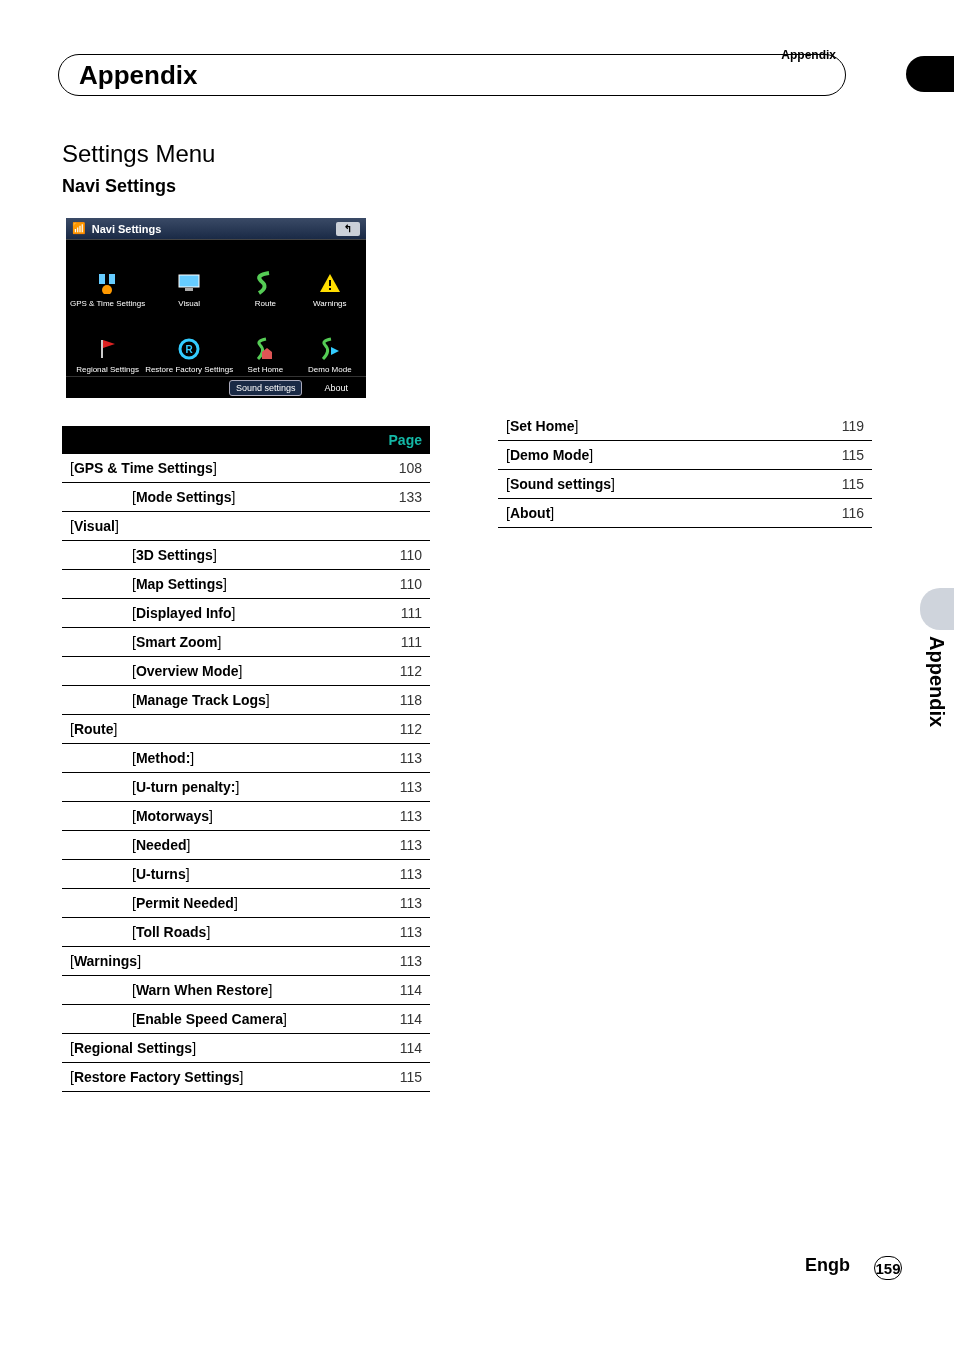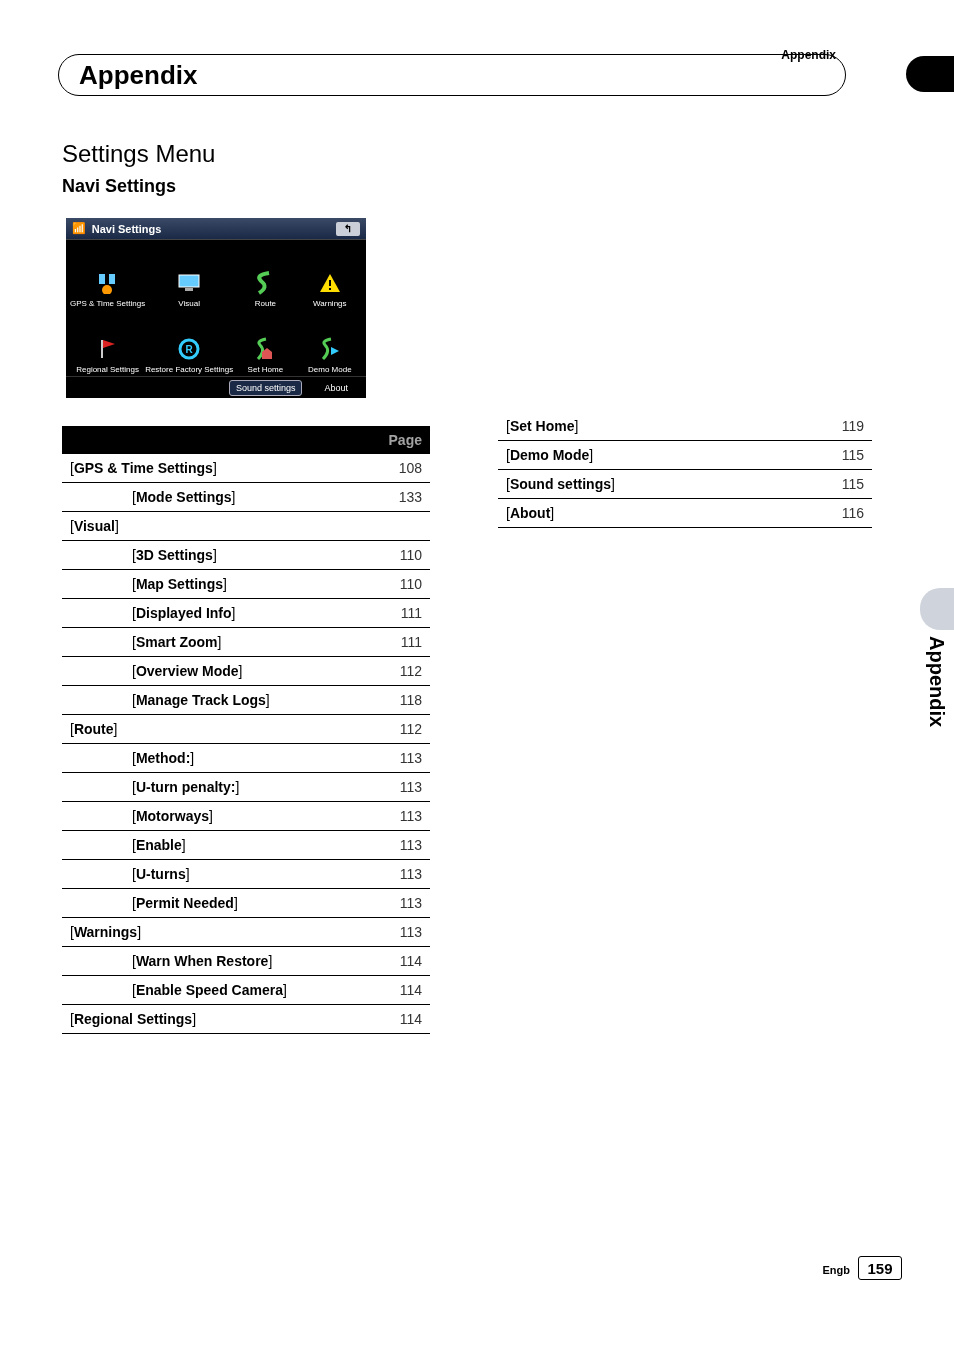--- a/index.html
+++ b/index.html
@@ -122,21 +122,21 @@
   }
   .col-right {
     position: absolute;
     left: 478px;
     top: 412px;
     width: 374px;
     margin-left: 20px;
   }
   table { width: 100%; border-collapse: collapse; font-size: 14px; }
   thead th {
-    background: #000; color:#a3a3a3; font-weight: bold;
+    background: #000; color:#14b8a6; font-weight: bold;
     padding: 6px 8px;
     text-align: right;
   }
   thead th:first-child { text-align: left; width: auto;}
   tbody td {
     padding: 6px 8px;
     border-bottom: 1px solid #000;
     vertical-align: middle;
   }
   tbody td.pg { text-align: right; color:#333; width: 60px;}
@@ -161,30 +161,30 @@
     font-size: 20px;
     font-weight: 900;
     font-family: "Arial Black", Arial, sans-serif;
     writing-mode: vertical-rl;
     text-orientation: mixed;
   }
   .footer-lang {
     position: absolute;
     right: 104px;
     bottom: 76px;
-    font-size: 11px;
+    font-size: 18px;
     font-weight: bold;
   }
   .page-badge {
     position: absolute;
     right: 52px;
     bottom: 72px;
-    width: 44px; height: 24px;
+    width: 28px; height: 24px;
     border: 1.5px solid #000;
-    border-radius: 3px;
+    border-radius: 12px;
     display:flex;align-items:center;justify-content:center;
     font-weight: bold;
     font-size: 15px;
   }
 </style>
 </head>
 <body>
 
 <div class="top-right-label">Appendix</div>
 <div class="tab-black"></div>
@@ -338,46 +338,54 @@
         </tr>
         <tr>
           <td class="lvl1"><span class="br-l">[</span><span class="nm">U-turn penalty:</span><span class="br-r">]</span></td>
           <td class="pg">113</td>
         </tr>
         <tr>
           <td class="lvl1"><span class="br-l">[</span><span class="nm">Motorways</span><span class="br-r">]</span></td>
           <td class="pg">113</td>
         </tr>
         <tr>
-          <td class="lvl1"><span class="br-l">[</span><span class="nm">Enable</span><span class="br-r">]</span></td>
+          <td class="lvl1"><span class="br-l">[</span><span class="nm">Needed</span><span class="br-r">]</span></td>
           <td class="pg">113</td>
         </tr>
         <tr>
           <td class="lvl1"><span class="br-l">[</span><span class="nm">U-turns</span><span class="br-r">]</span></td>
           <td class="pg">113</td>
         </tr>
         <tr>
           <td class="lvl1"><span class="br-l">[</span><span class="nm">Permit Needed</span><span class="br-r">]</span></td>
+          <td class="pg">113</td>
+        </tr>
+        <tr>
+          <td class="lvl1"><span class="br-l">[</span><span class="nm">Toll Roads</span><span class="br-r">]</span></td>
           <td class="pg">113</td>
         </tr>
         <tr>
           <td class="lvl0"><span class="br-l">[</span><span class="nm">Warnings</span><span class="br-r">]</span></td>
           <td class="pg">113</td>
         </tr>
         <tr>
           <td class="lvl1"><span class="br-l">[</span><span class="nm">Warn When Restore</span><span class="br-r">]</span></td>
           <td class="pg">114</td>
         </tr>
         <tr>
           <td class="lvl1"><span class="br-l">[</span><span class="nm">Enable Speed Camera</span><span class="br-r">]</span></td>
           <td class="pg">114</td>
         </tr>
         <tr>
           <td class="lvl0"><span class="br-l">[</span><span class="nm">Regional Settings</span><span class="br-r">]</span></td>
           <td class="pg">114</td>
+        </tr>
+        <tr>
+          <td class="lvl0"><span class="br-l">[</span><span class="nm">Restore Factory Settings</span><span class="br-r">]</span></td>
+          <td class="pg">115</td>
         </tr>
       </tbody>
   </table>
 </div>
 
 <div class="col-right">
   <table>
     <tbody id="right-body">
         <tr>
           <td class="lvl0"><span class="br-l">[</span><span class="nm">Set Home</span><span class="br-r">]</span></td>

